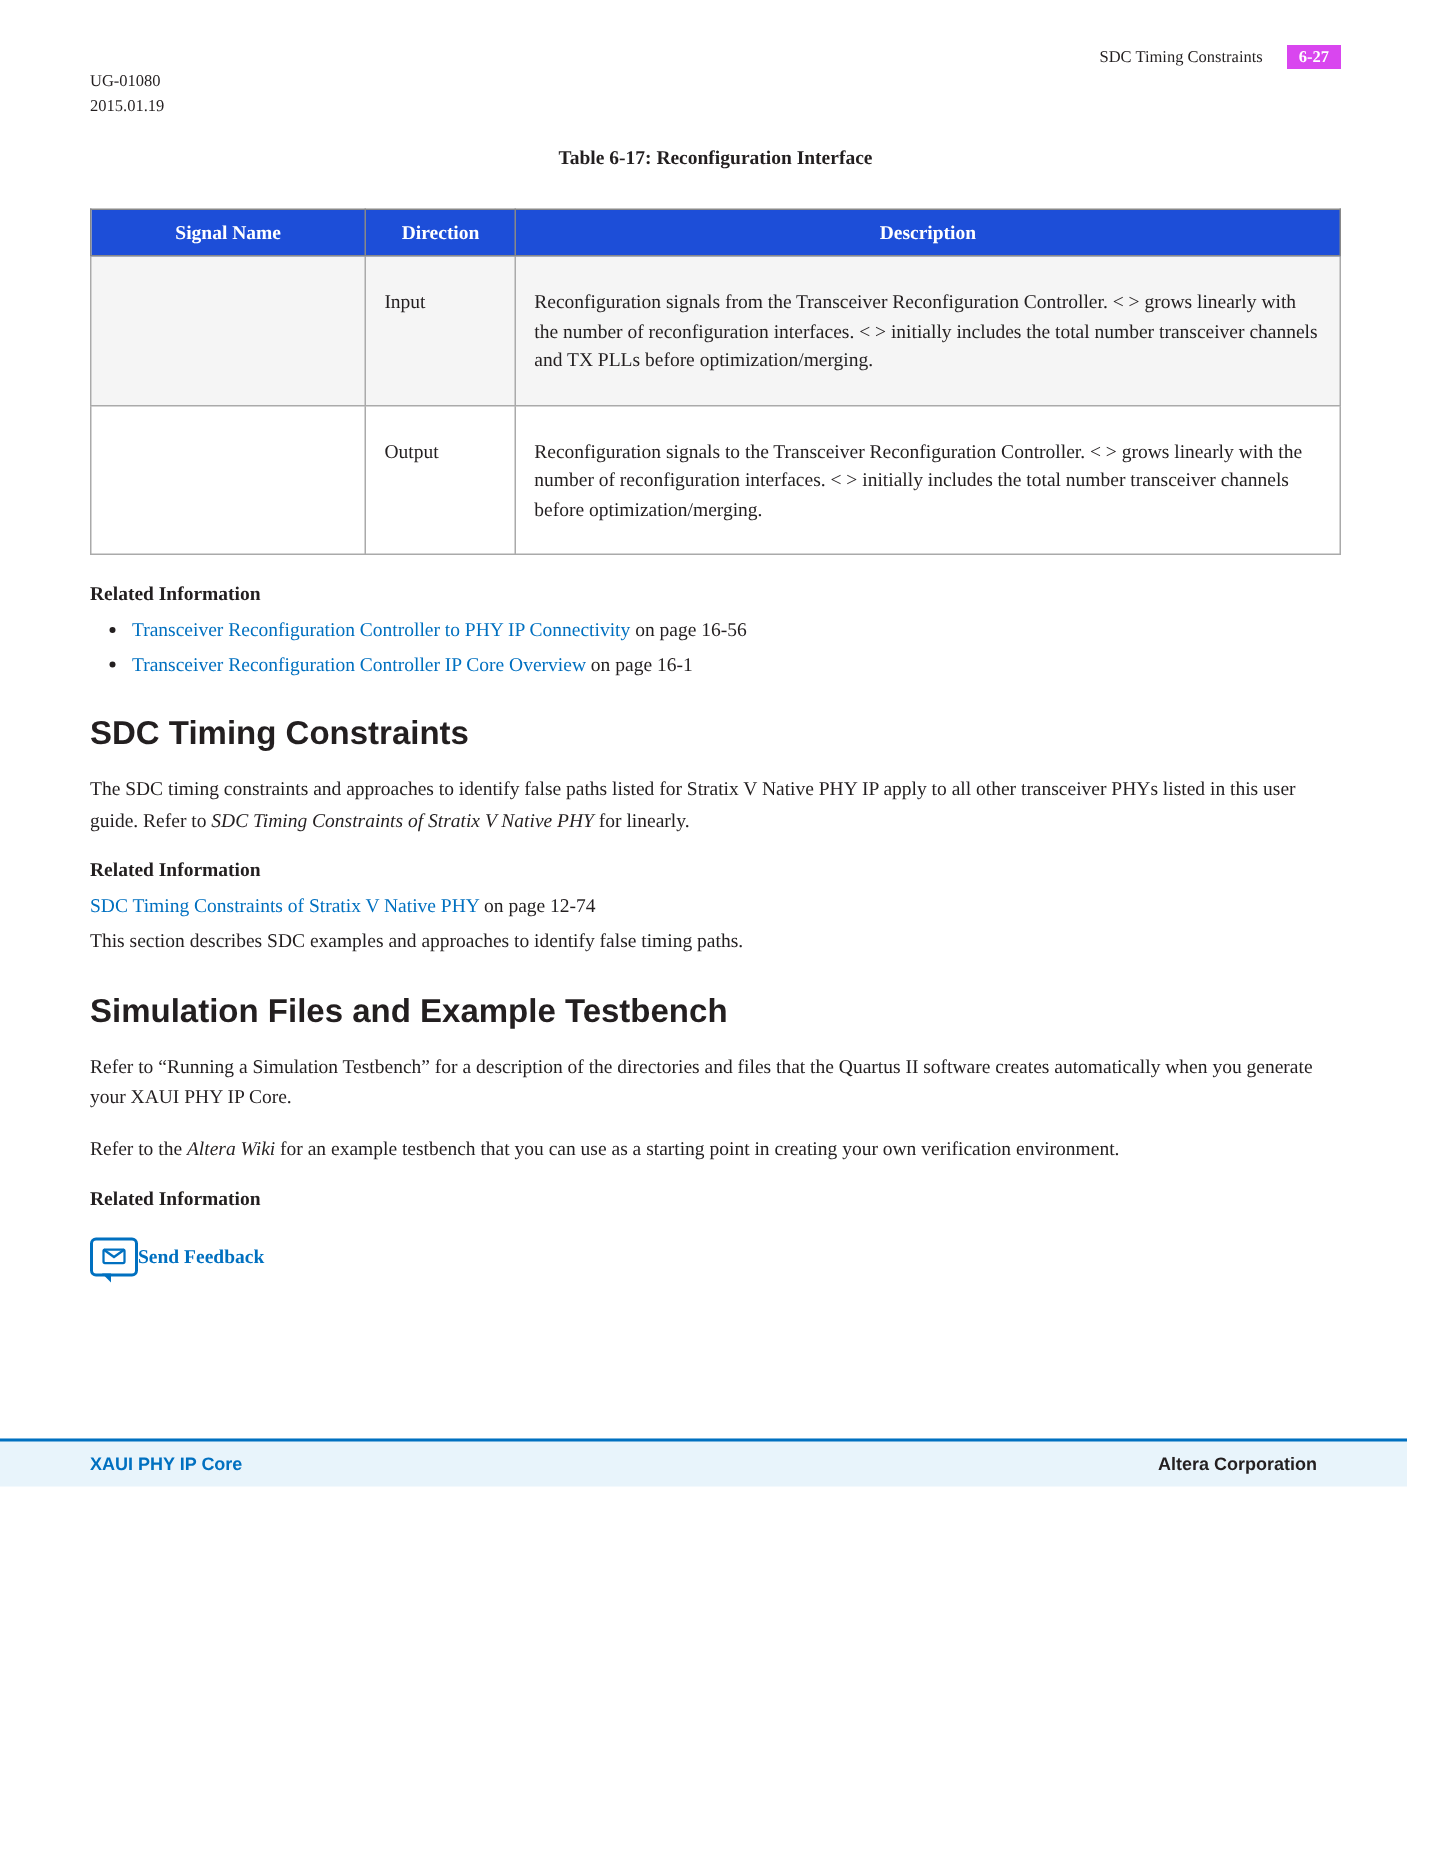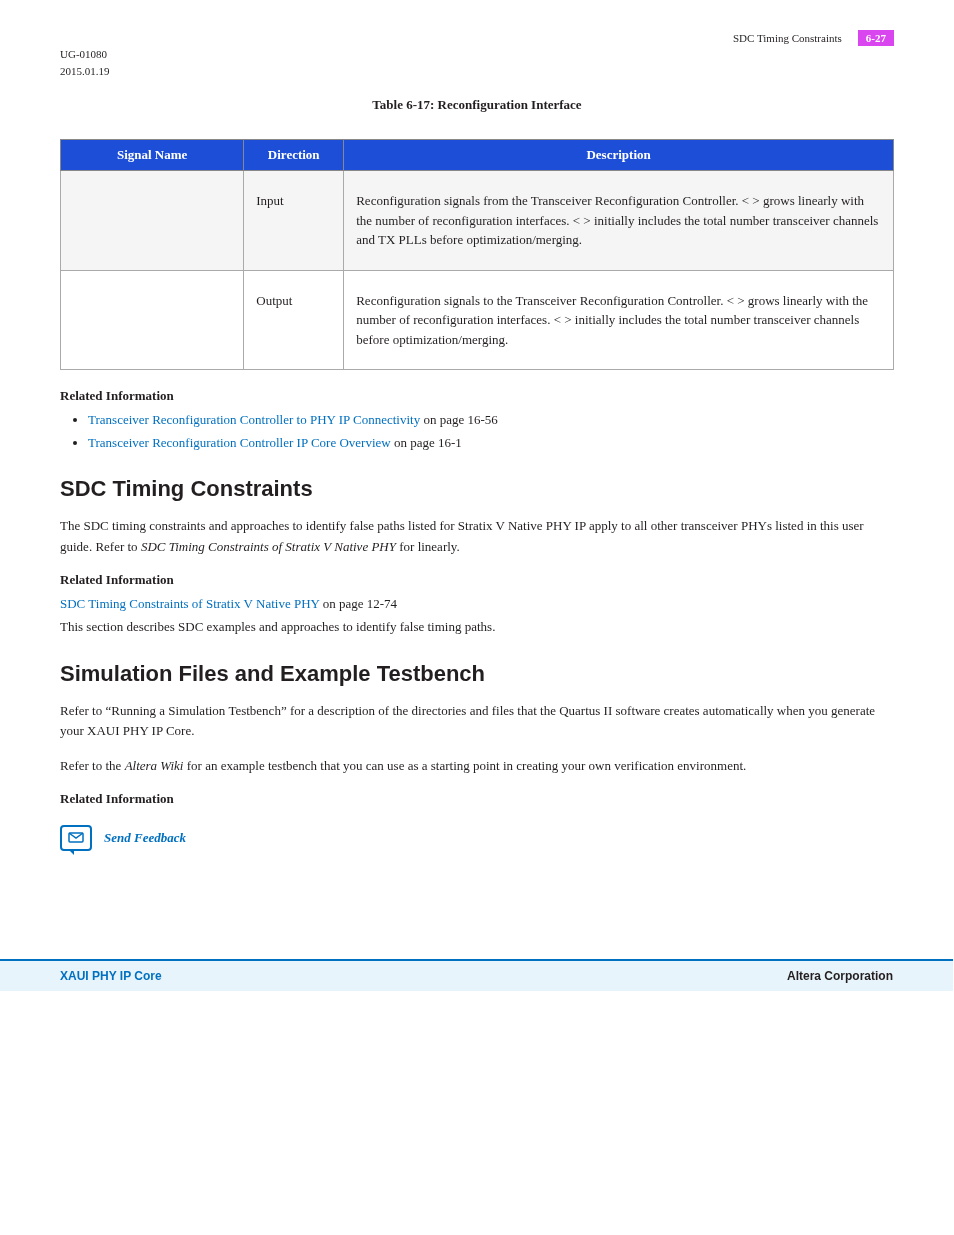--- a/index.html
+++ b/index.html
@@ -127,21 +127,21 @@
       line-height: 1.6;
       margin-bottom: 14px;
     }
     .body-para em { font-style: italic; }
 
     
     .page-footer {
       position: absolute;
       bottom: 0;
       left: 0;
-      right: 1px;
+      right: 16px;
       border-top: 2px solid #0070c0;
       display: flex;
       justify-content: space-between;
       align-items: center;
       padding: 8px 60px;
       background: #e8f4fb;
     }
     .footer-left {
       color: #0070c0;
       font-size: 12px;
@@ -154,22 +154,21 @@
       font-family: Arial, sans-serif;
       color: #231f20;
     }
 
     
     .send-feedback-area {
       margin-top: 8px;
       padding: 0 0 60px 0;
       display: flex;
       align-items: center;
-      gap: 12px;
-      font-style: italic;
+      gap: 0;
     }
     .feedback-icon {
       width: 32px;
       height: 26px;
       border: 2px solid #0070c0;
       border-radius: 4px;
       display: flex;
       align-items: center;
       justify-content: center;
       position: relative;

